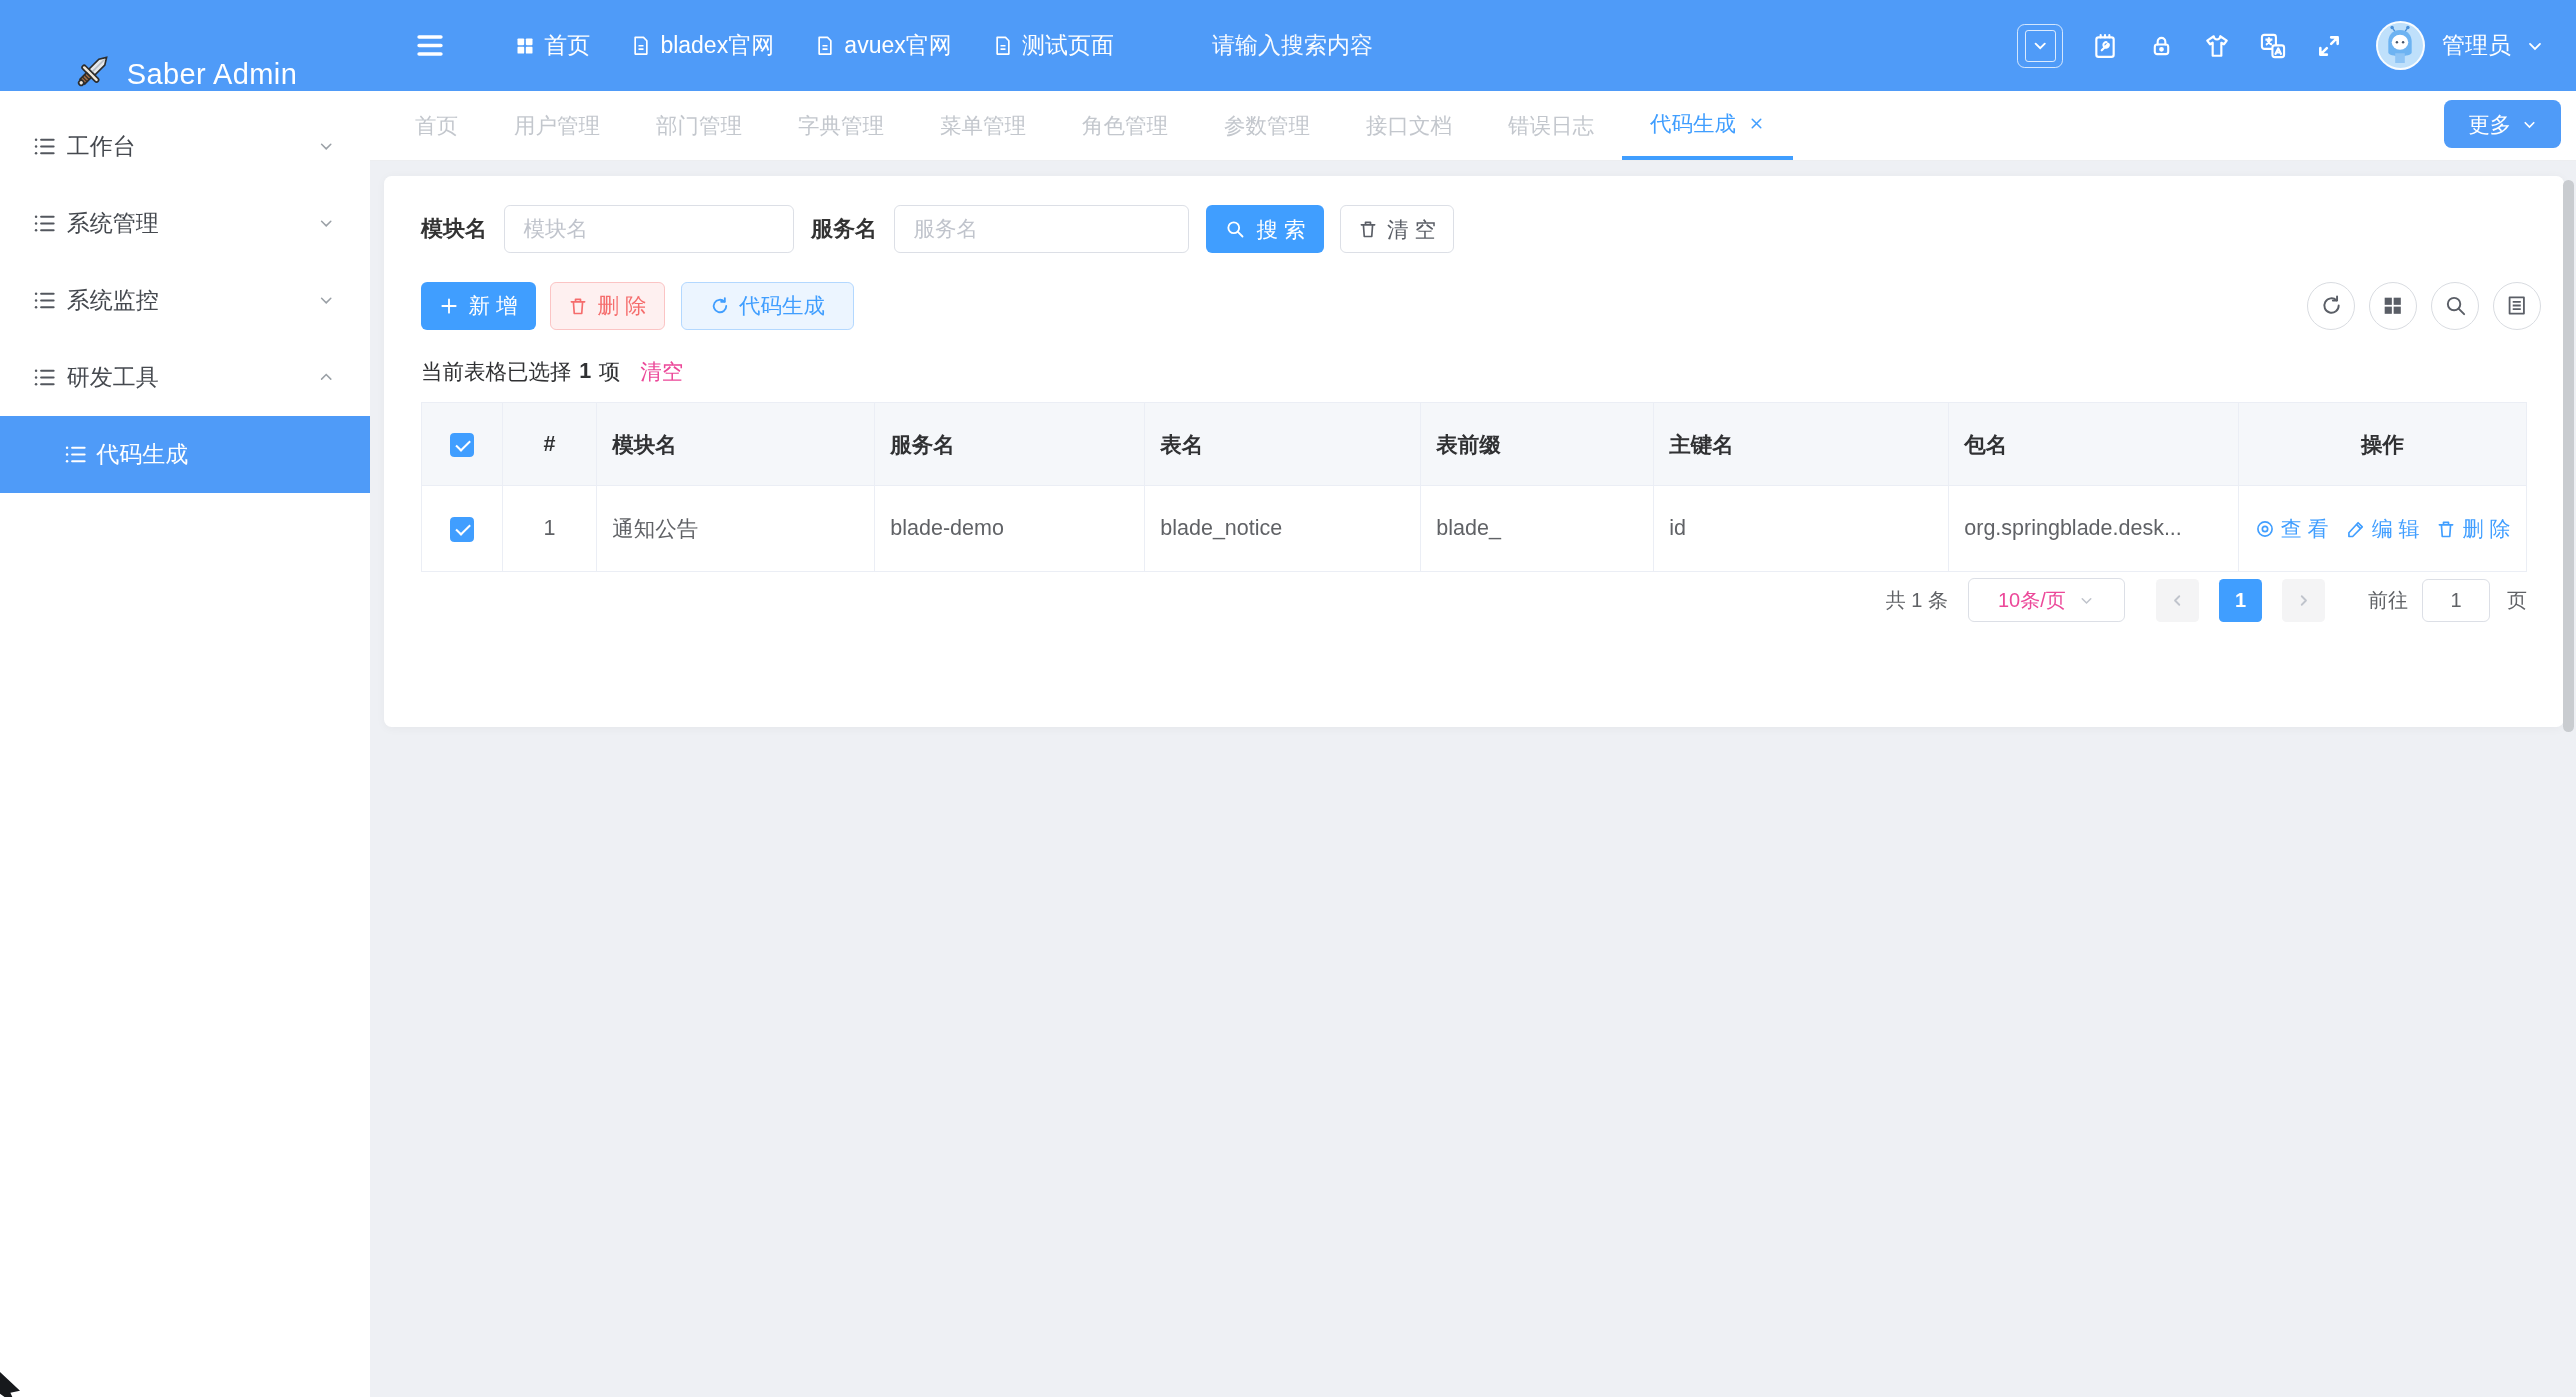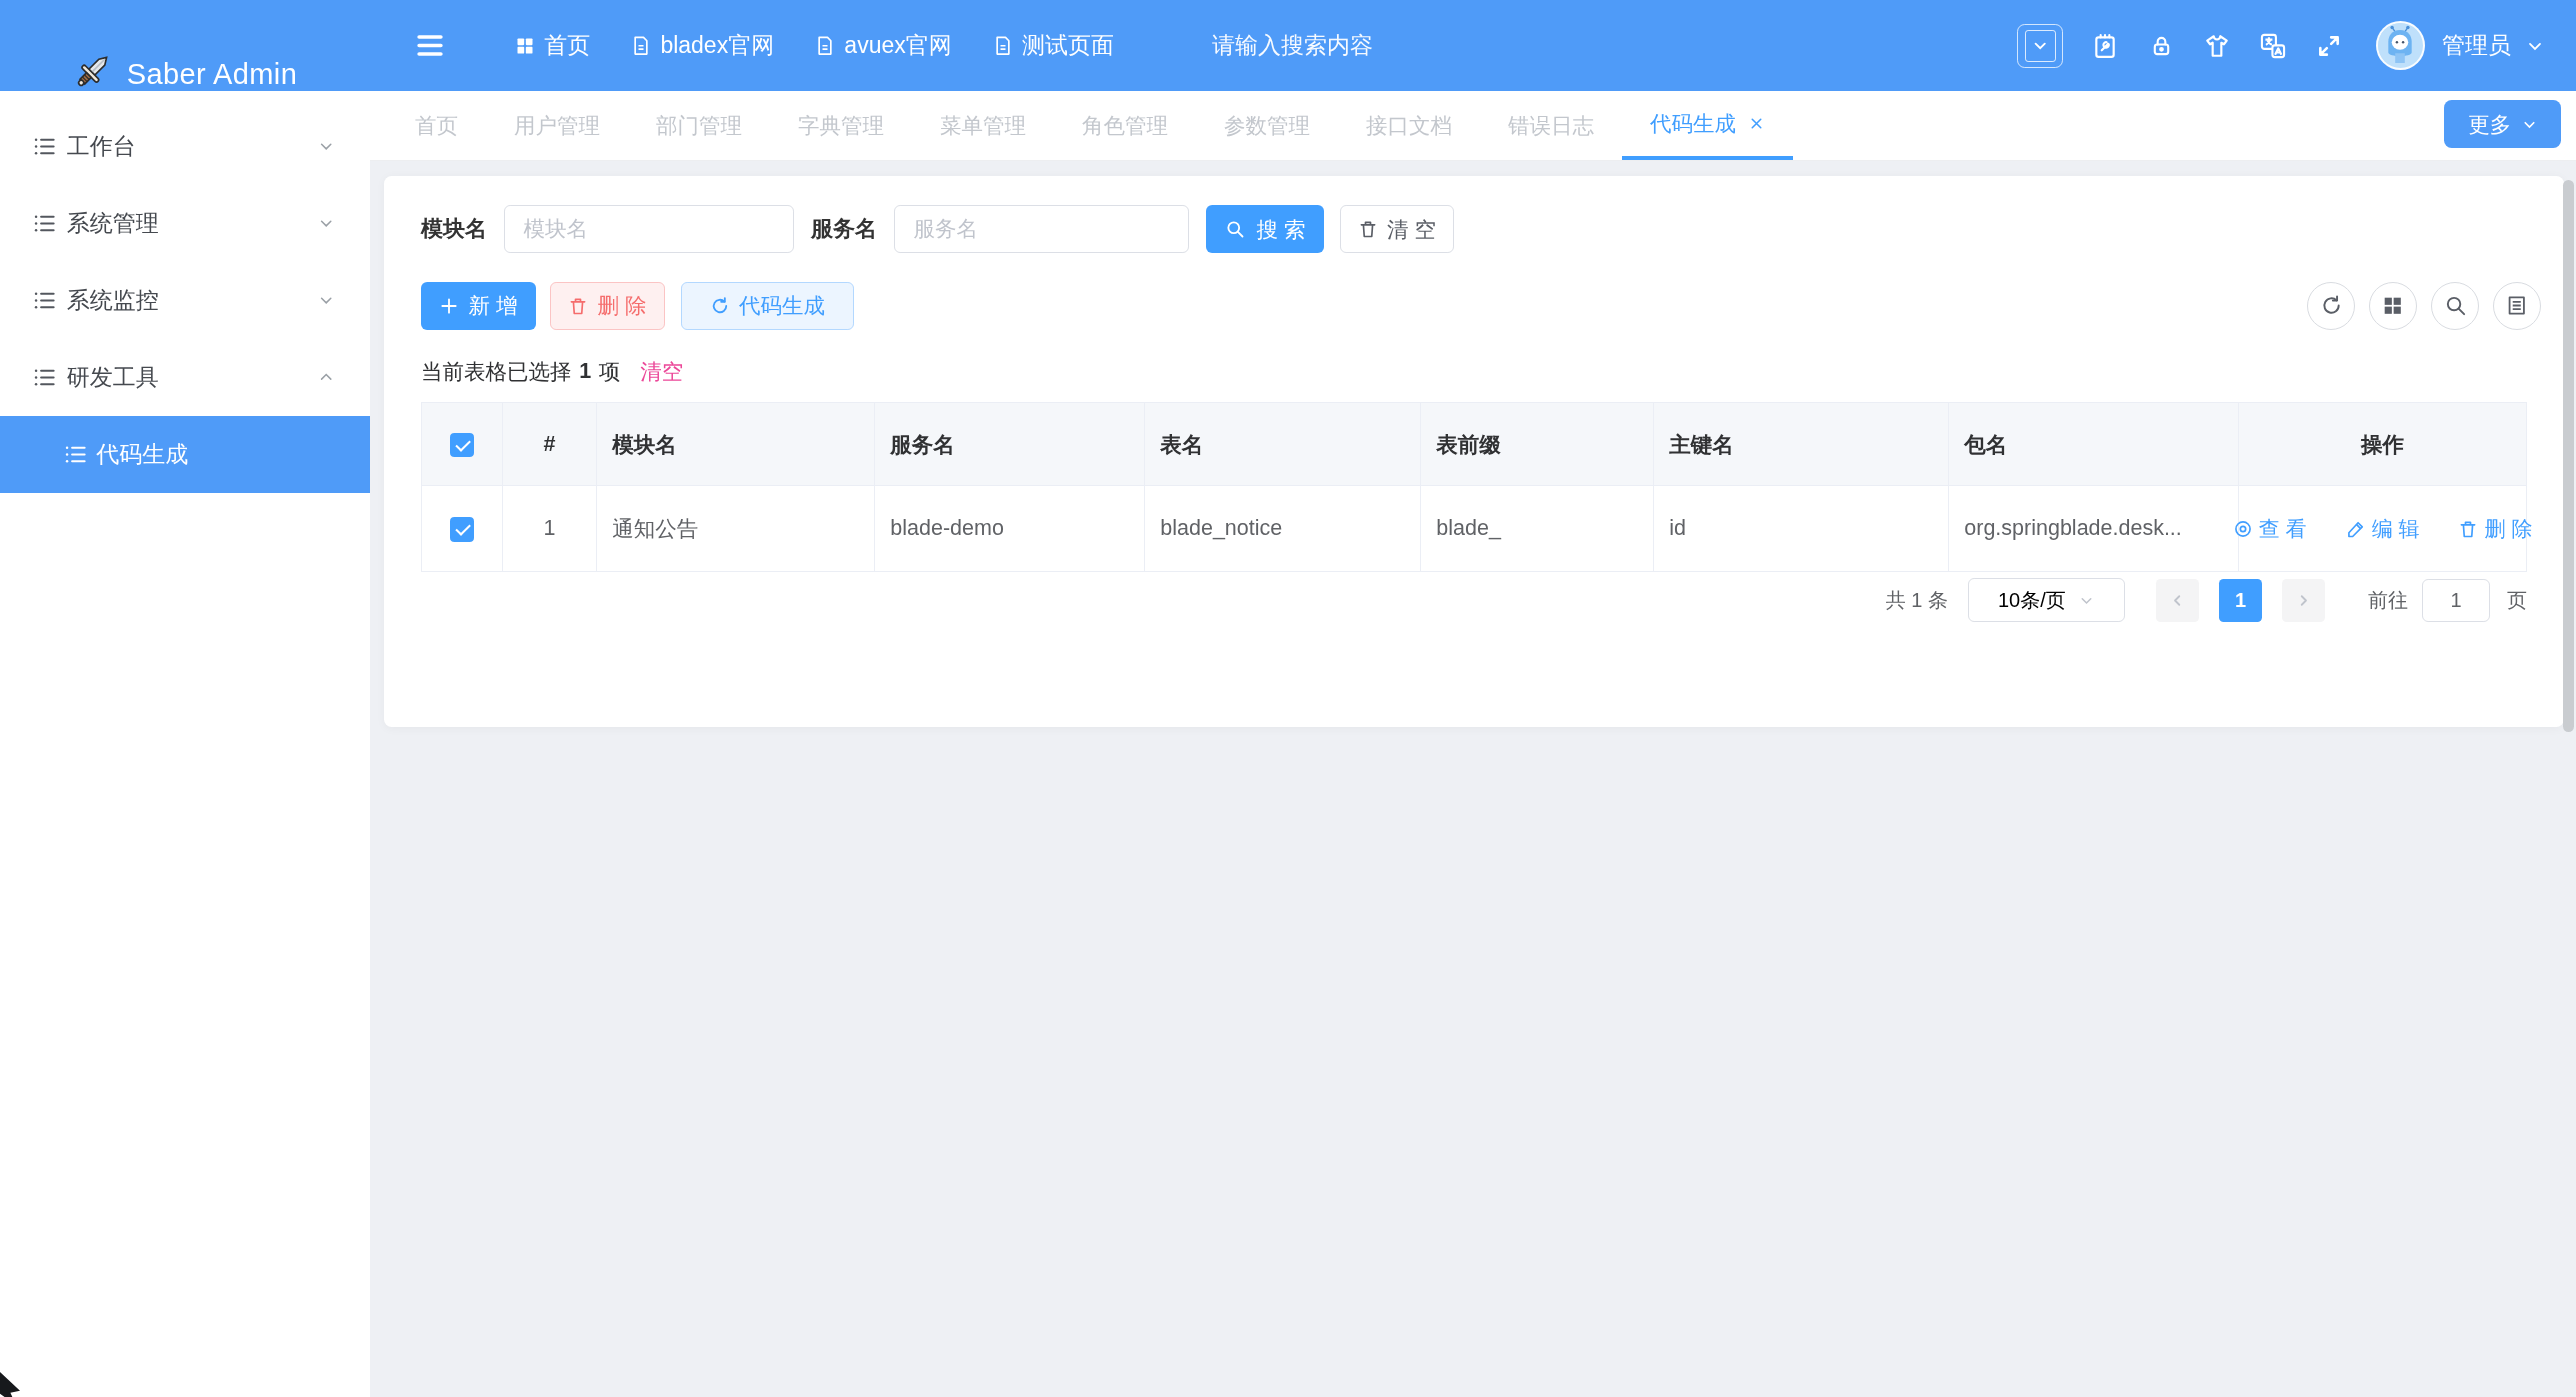--- a/index.html
+++ b/index.html
@@ -67,26 +67,26 @@
   .selection-count { font-weight:700; }
   .clear-link { color:#ec4899; margin-left:12.3px; cursor:pointer; }
 
   table.grid { width:2106px; border-collapse:collapse; table-layout:fixed; }
   .grid th, .grid td { border:0.8px solid #ebeef5; font-weight:400; }
   .grid th { height:83px; background:#f5f7fa; font-size:21.5px; color:#303133; font-weight:700; text-align:left; padding-left:15.3px; }
   .grid td { height:86px; font-size:21.5px; color:#606266; padding-left:15.3px; background:#fff; }
   .grid th.center, .grid td.center { text-align:center; padding-left:0; }
   .checkbox { width:24.5px; height:24.5px; background:#409eff; border:0.8px solid #409eff; border-radius:3.8px; display:inline-block; position:relative; cursor:pointer; vertical-align:middle; }
   .checkbox::after { content:""; position:absolute; left:8.4px; top:3.1px; width:6.1px; height:12.3px; border-right:2.3px solid #fff; border-bottom:2.3px solid #fff; transform:rotate(45deg); }
-  .row-actions { display:flex; align-items:center; justify-content:center; gap:39px; }
+  .row-actions { display:flex; align-items:center; justify-content:center; gap:17px; }
   .action-link { display:inline-flex; align-items:center; gap:6.1px; color:#409eff; font-size:21px; cursor:pointer; white-space:nowrap; }
 
   .pagination-row { margin-top:6.1px; height:44px; display:flex; align-items:center; justify-content:flex-end; font-size:20px; color:#606266; }
   .page-total { margin-right:20px; }
-  .page-size-select { width:157px; height:44px; border:0.8px solid #dcdfe6; border-radius:6.1px; display:flex; align-items:center; justify-content:center; gap:12.3px; color:#000000; cursor:pointer; margin-right:31px; }
+  .page-size-select { width:157px; height:44px; border:0.8px solid #dcdfe6; border-radius:6.1px; display:flex; align-items:center; justify-content:center; gap:12.3px; color:#ec4899; cursor:pointer; margin-right:31px; }
   .page-size-select .caret { color:#c0c4cc; display:flex; }
   .pager-btn { width:43px; height:43px; border-radius:4.6px; background:#f4f4f5; display:flex; align-items:center; justify-content:center; color:#c0c4cc; cursor:pointer; }
   .pager-btn.page-active { background:#409eff; color:#fff; font-weight:700; font-size:20px; margin:0 20px; }
   .goto-label { margin-left:43px; margin-right:14px; }
   .goto-input { width:68px; height:43px; border:0.8px solid #dcdfe6; border-radius:6.1px; text-align:center; font-size:20px; color:#606266; outline:none; font-family:inherit; }
   .goto-suffix { margin-left:17px; }
 
   
   .scroll-thumb { position:absolute; right:2.3px; top:180px; width:10.7px; height:552px; background:#c9ccd0; border-radius:5.4px; z-index:9; }
   .cursor-artifact { position:absolute; left:0; bottom:0; width:20px; height:26px; background:#17191c; clip-path:polygon(0 0, 100% 72%, 52% 80%, 64% 100%, 30% 100%, 0 84%); z-index:10; }

